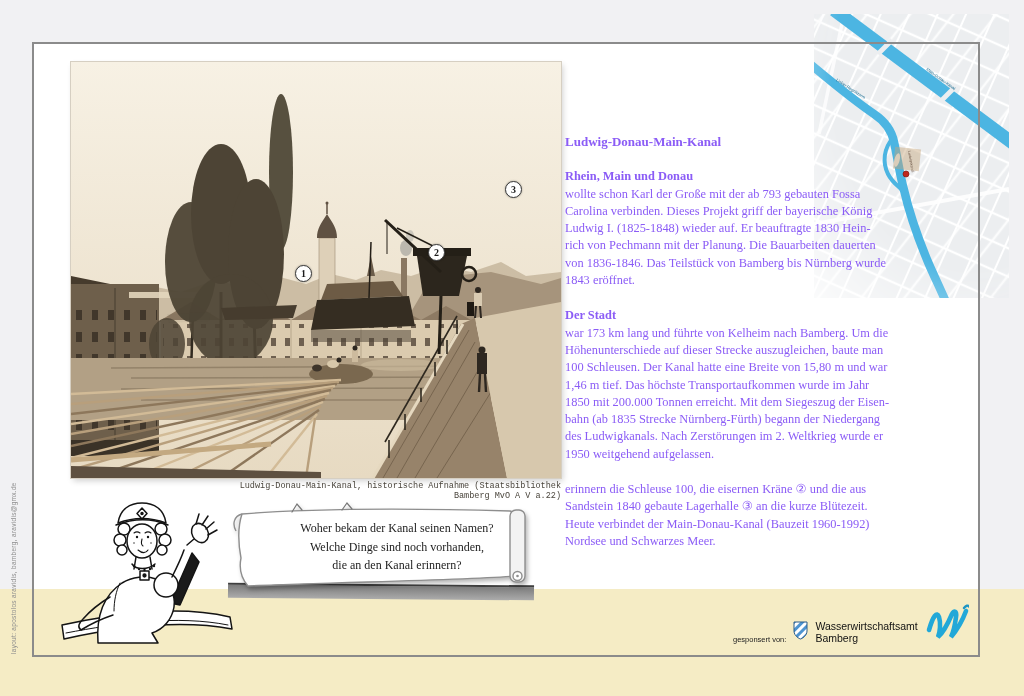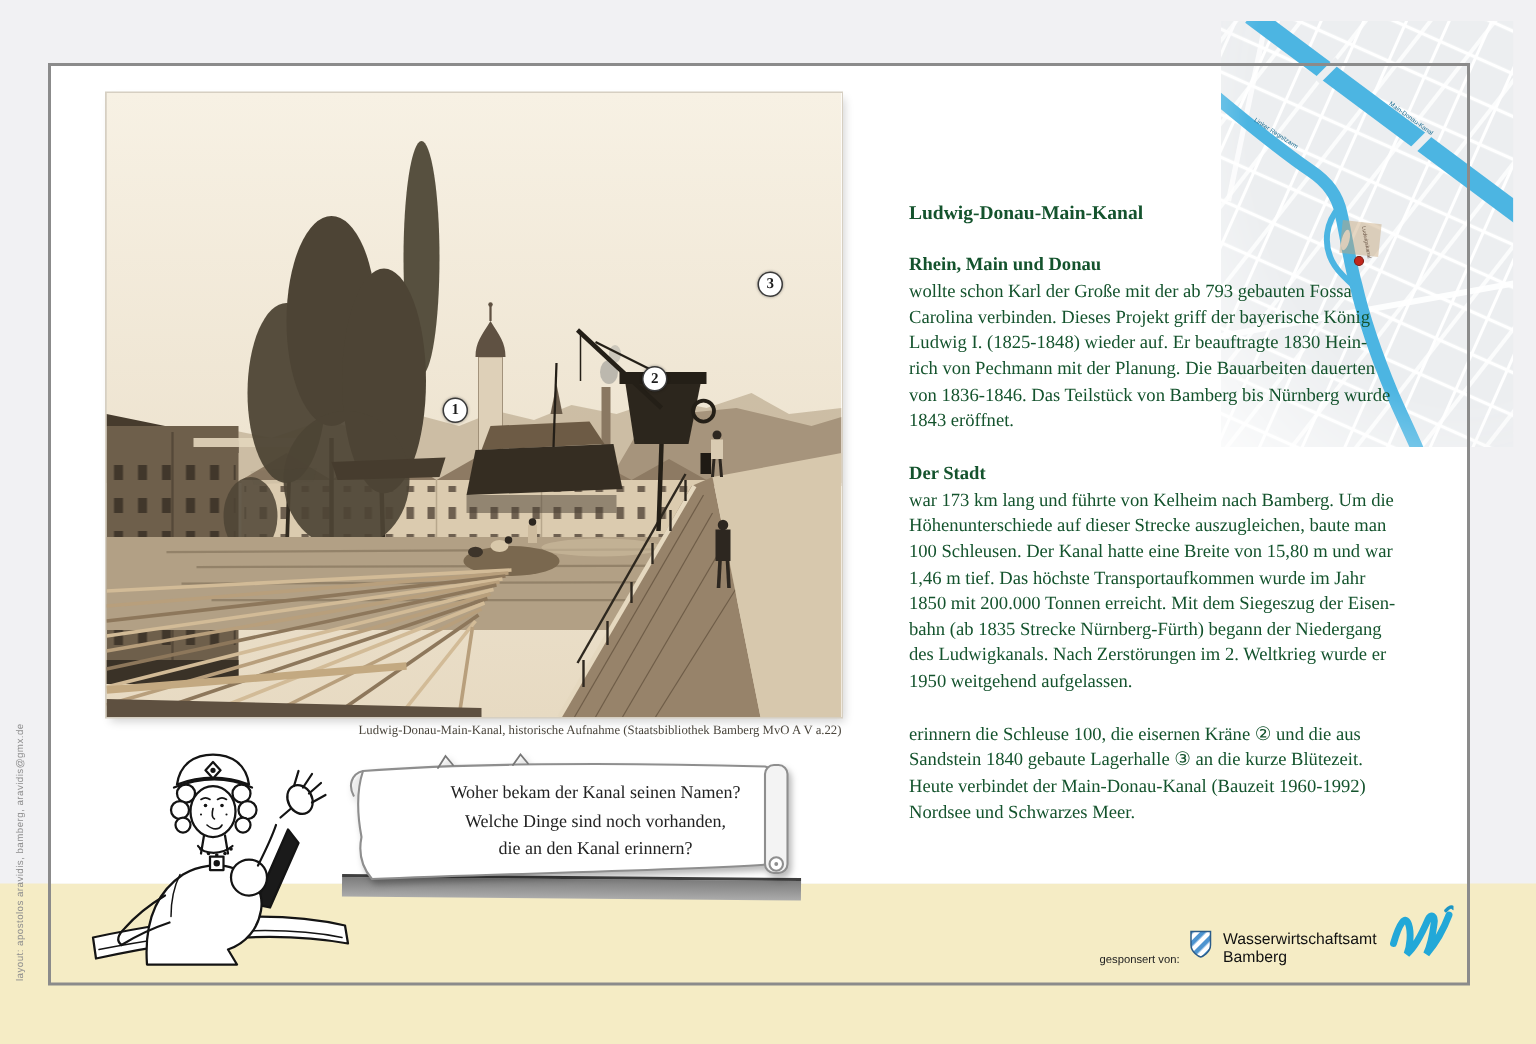--- a/index.html
+++ b/index.html
@@ -12,23 +12,23 @@
        mask-image:radial-gradient(140% 130% at 82% 22%, #000 52%, rgba(0,0,0,0) 94%);}
   .panel-border{position:absolute;left:32px;top:42px;width:944px;height:611px;border:2px solid #8b8b8b;
        z-index:3;pointer-events:none;}
   .photo{position:absolute;left:71px;top:62px;width:490px;height:416px;z-index:4;
        box-shadow:0 0 0 1px #d6cfc2, 2px 3px 6px rgba(0,0,0,.18);}
   .photo-marker{position:absolute;width:15px;height:15px;border-radius:50%;background:#fff;
        border:1px solid #3a3a3a;color:#1c1c1c;font:bold 10px "Liberation Serif",serif;
        display:flex;align-items:center;justify-content:center;z-index:5;box-shadow:0 0 2px rgba(0,0,0,.4);}
   #m1{left:295px;top:265px;} #m2{left:428px;top:244px;} #m3{left:505px;top:181px;}
   .caption{position:absolute;left:221px;top:481px;width:340px;text-align:right;font-size:8.5px;
-       color:#4a453c;z-index:5;}
-  .article{position:absolute;left:606px;top:133px;width:372px;font-size:12.4px;line-height:17.3px;
-       color:#14532d;z-index:5;}
+       color:#4a453c;z-index:5;font-family:Liberation Mono, monospace;}
+  .article{position:absolute;left:565px;top:133px;width:372px;font-size:12.4px;line-height:17.3px;
+       color:#8b5cf6;z-index:5;}
   .article .h{font-weight:bold;}
   .article .title{font-weight:bold;font-size:13px;}
   .sec{margin-top:18px;}
   .lines{white-space:pre-line;}
   .mascot{position:absolute;left:58px;top:477px;width:182px;height:176px;z-index:5;}
   .table-shadow{position:absolute;left:228px;top:584px;width:306px;height:13px;z-index:5;
        background:linear-gradient(#7c7c7c,#ababab);border-top:2px solid #3f3f3f;transform:rotate(.5deg);}
   .scroll-wrap{position:absolute;left:226px;top:500px;width:314px;height:98px;z-index:6;
        filter:drop-shadow(2px 3px 2px rgba(0,0,0,.28));}
   .scroll-text{position:absolute;left:252px;top:519px;width:290px;text-align:center;font-size:12px;

